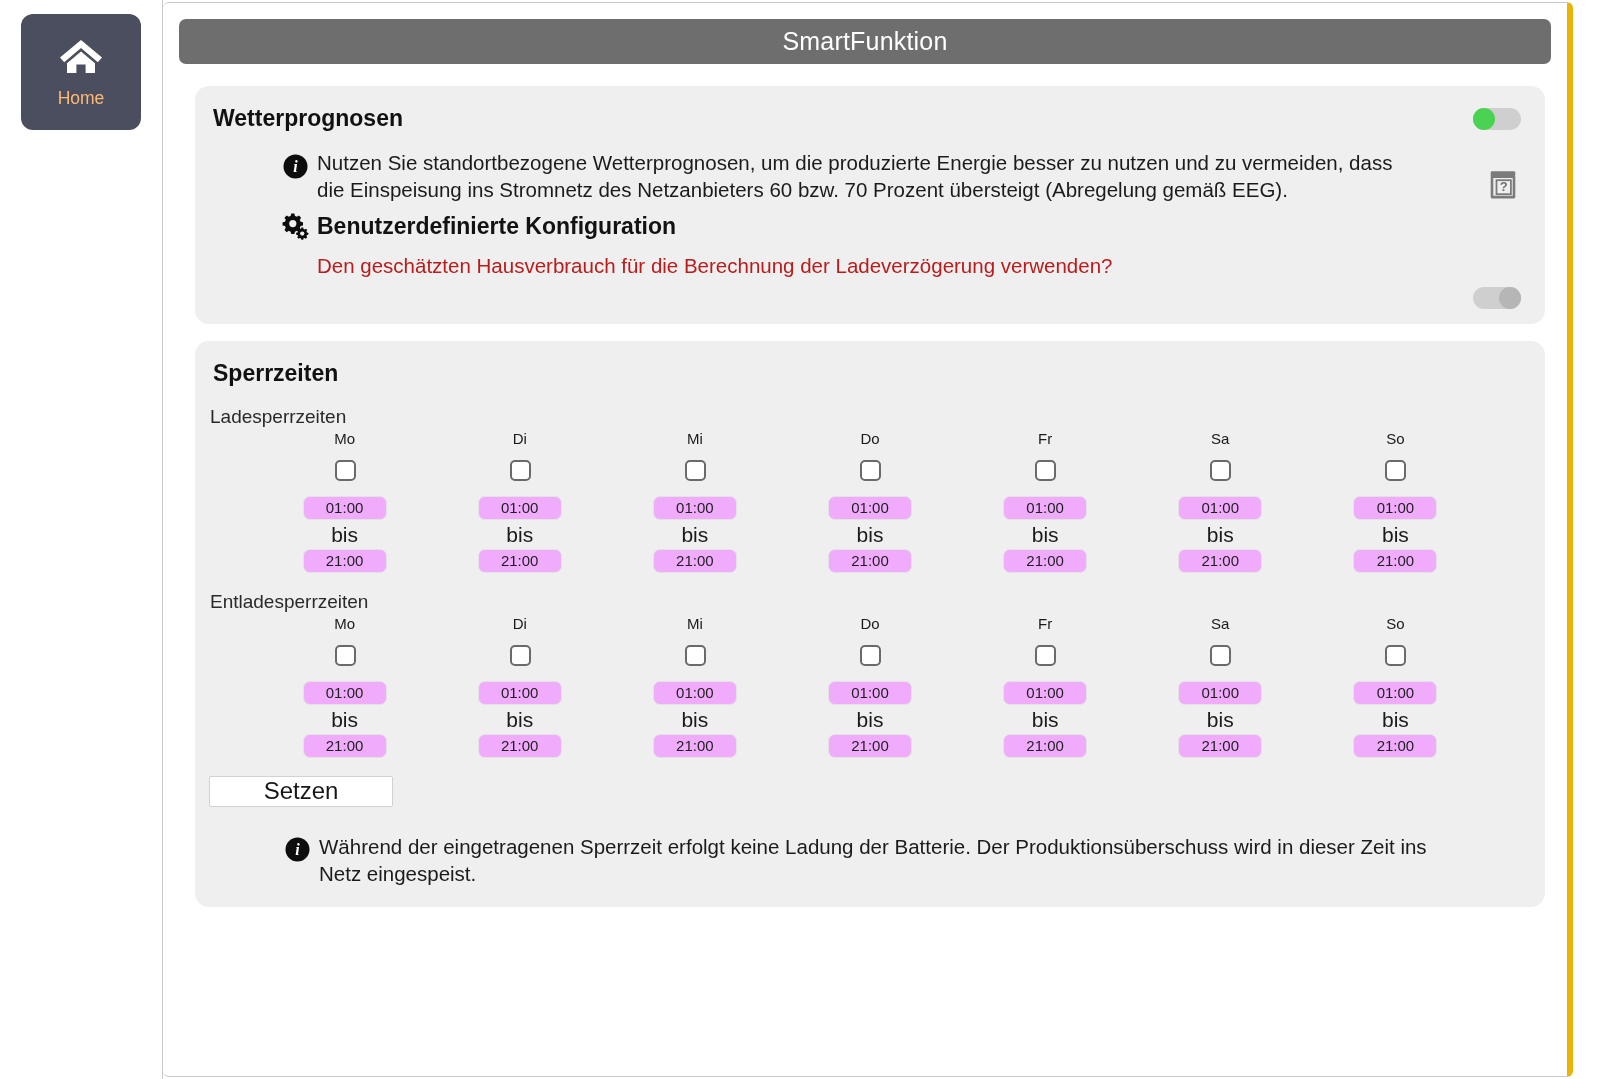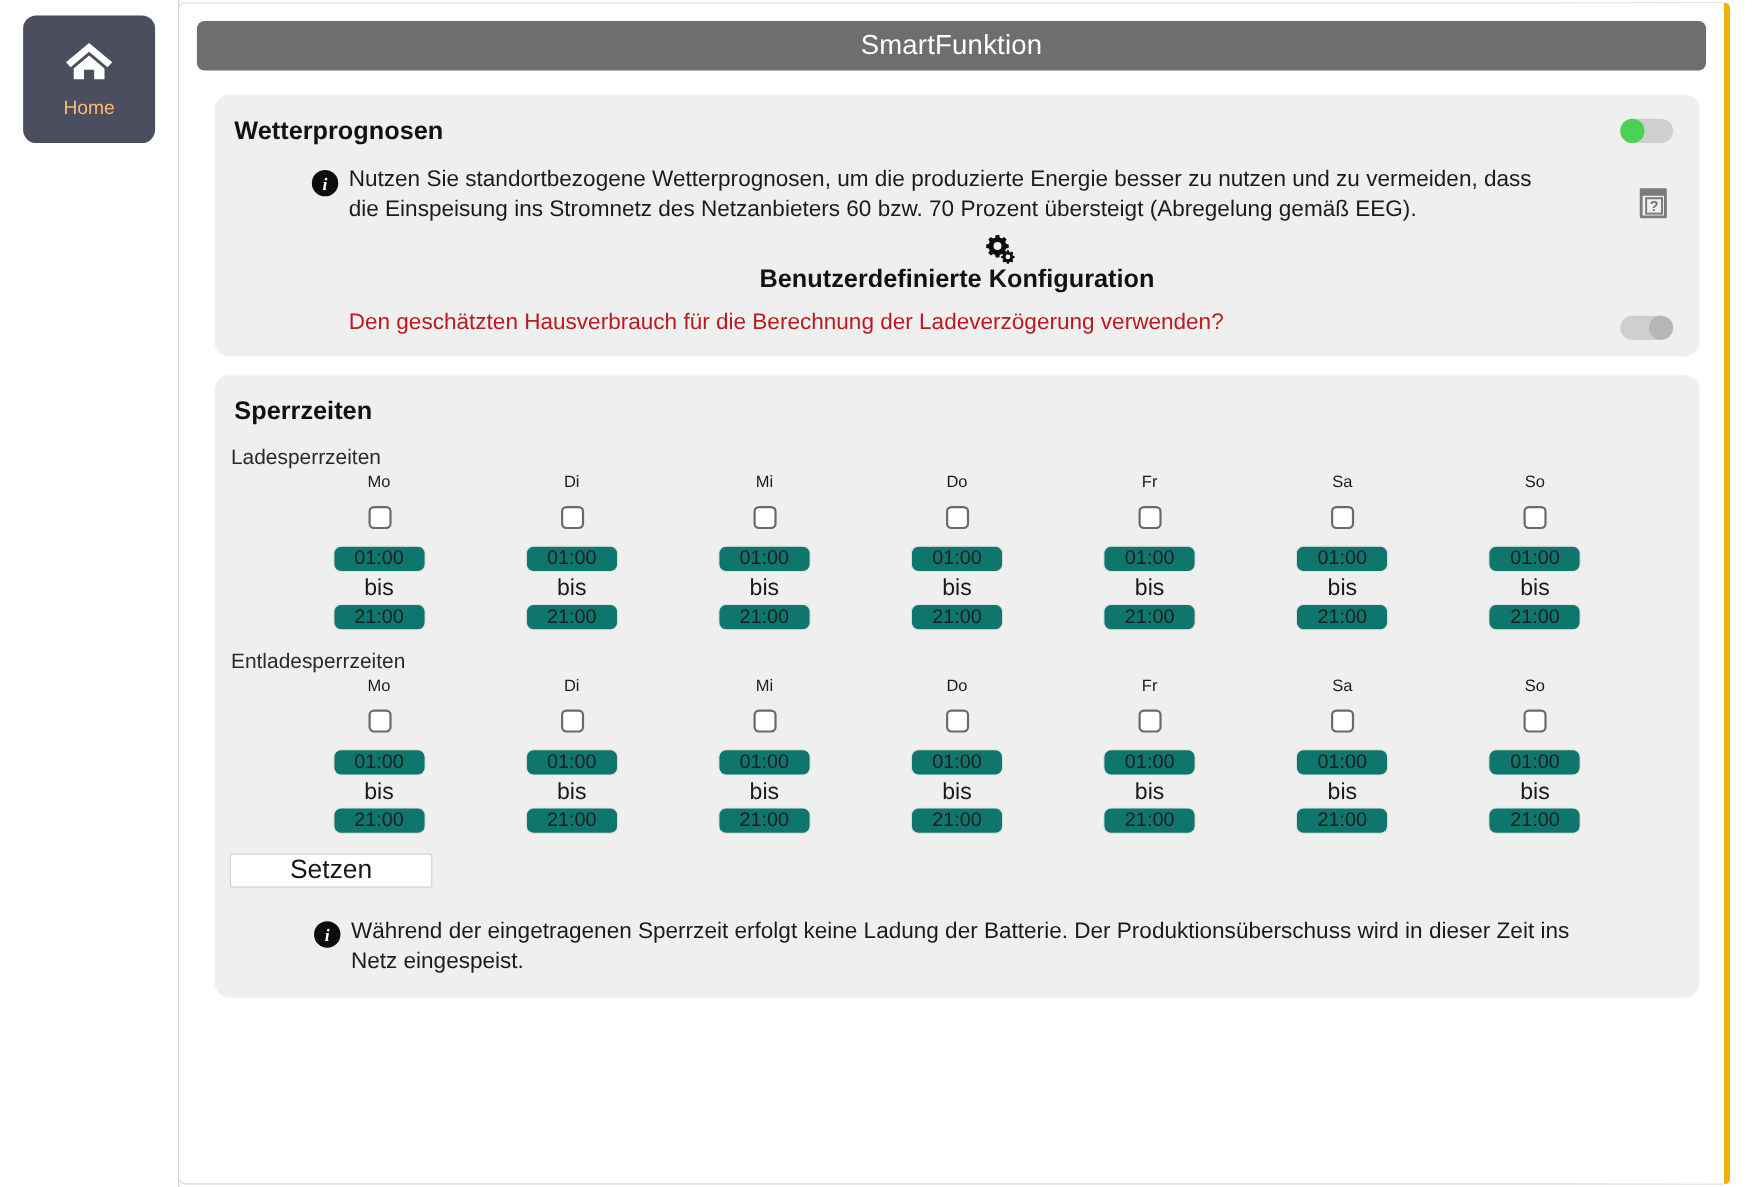--- a/index.html
+++ b/index.html
@@ -138,21 +138,20 @@
     font-size: 20.5px;
     line-height: 1.33;
     color: #1b1b1b;
     max-width: 1120px;
   }
 
   .config-row {
     display: flex;
     align-items: center;
     margin-top: 10px;
-    flex-direction: column;
   }
   .config-row .ico-col {
     width: 44px;
     min-width: 44px;
     display: flex;
     justify-content: center;
     margin-left: 78px;
   }
   .config-title {
     font-size: 23px;
@@ -233,26 +232,26 @@
     box-sizing: border-box;
     cursor: pointer;
     margin-bottom: 15px;
     padding: 0;
     -webkit-appearance: none;
     appearance: none;
   }
   .time-box {
     width: 84px;
     height: 24px;
-    background: #0f766e;
+    background: #f0abfc;
     border: 1px solid #e3e3e3;
     border-radius: 7px;
     box-sizing: border-box;
     font-family: "Liberation Sans", sans-serif;
-    font-size: 18px;
+    font-size: 15px;
     color: #1e1e1e;
     text-align: center;
     line-height: 22px;
     cursor: text;
     padding: 0;
   }
   .bis-label {
     font-size: 21px;
     color: #1a1a1a;
     margin: 3px 0 3px 0;

